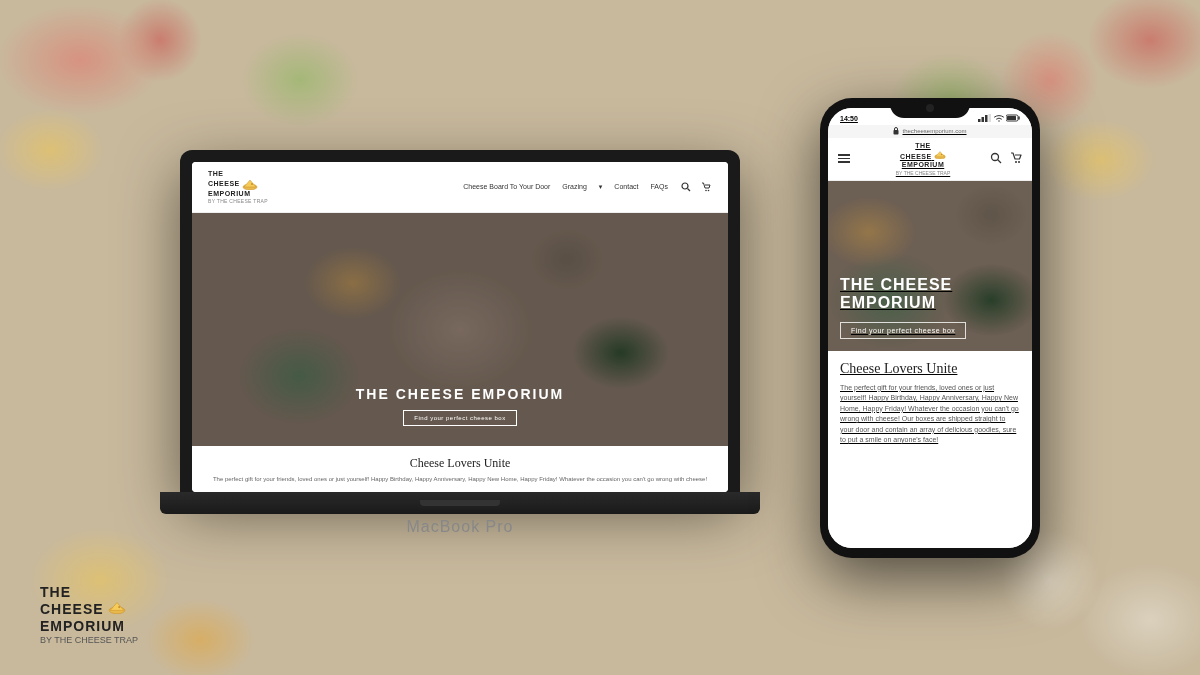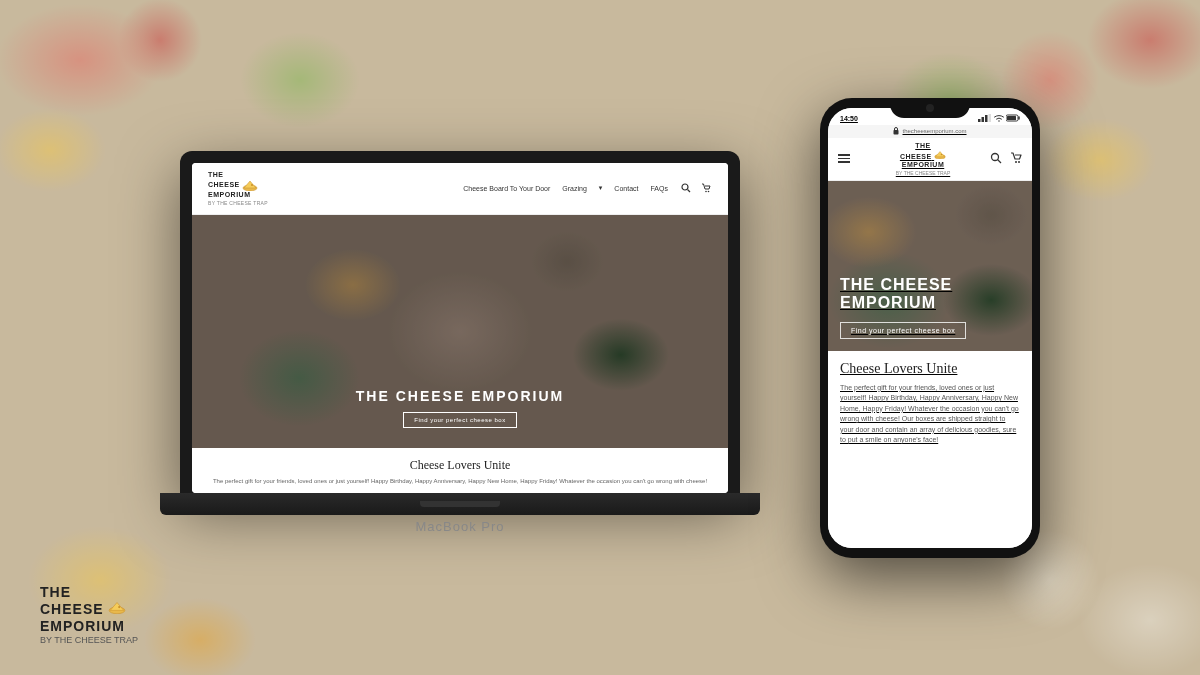--- a/index.html
+++ b/index.html
@@ -98,21 +98,21 @@
       content: '';
       display: block;
       width: 80px;
       height: 6px;
       background: #333;
       border-radius: 0 0 4px 4px;
     }
 
     .laptop-label {
       text-align: center;
-      font-size: 13px;
+      font-size: 16px;
       color: #888;
       margin-top: 4px;
       font-family: Arial, sans-serif;
       letter-spacing: 1px;
     }
 
     
     .site-nav {
       display: flex;
       align-items: center;

